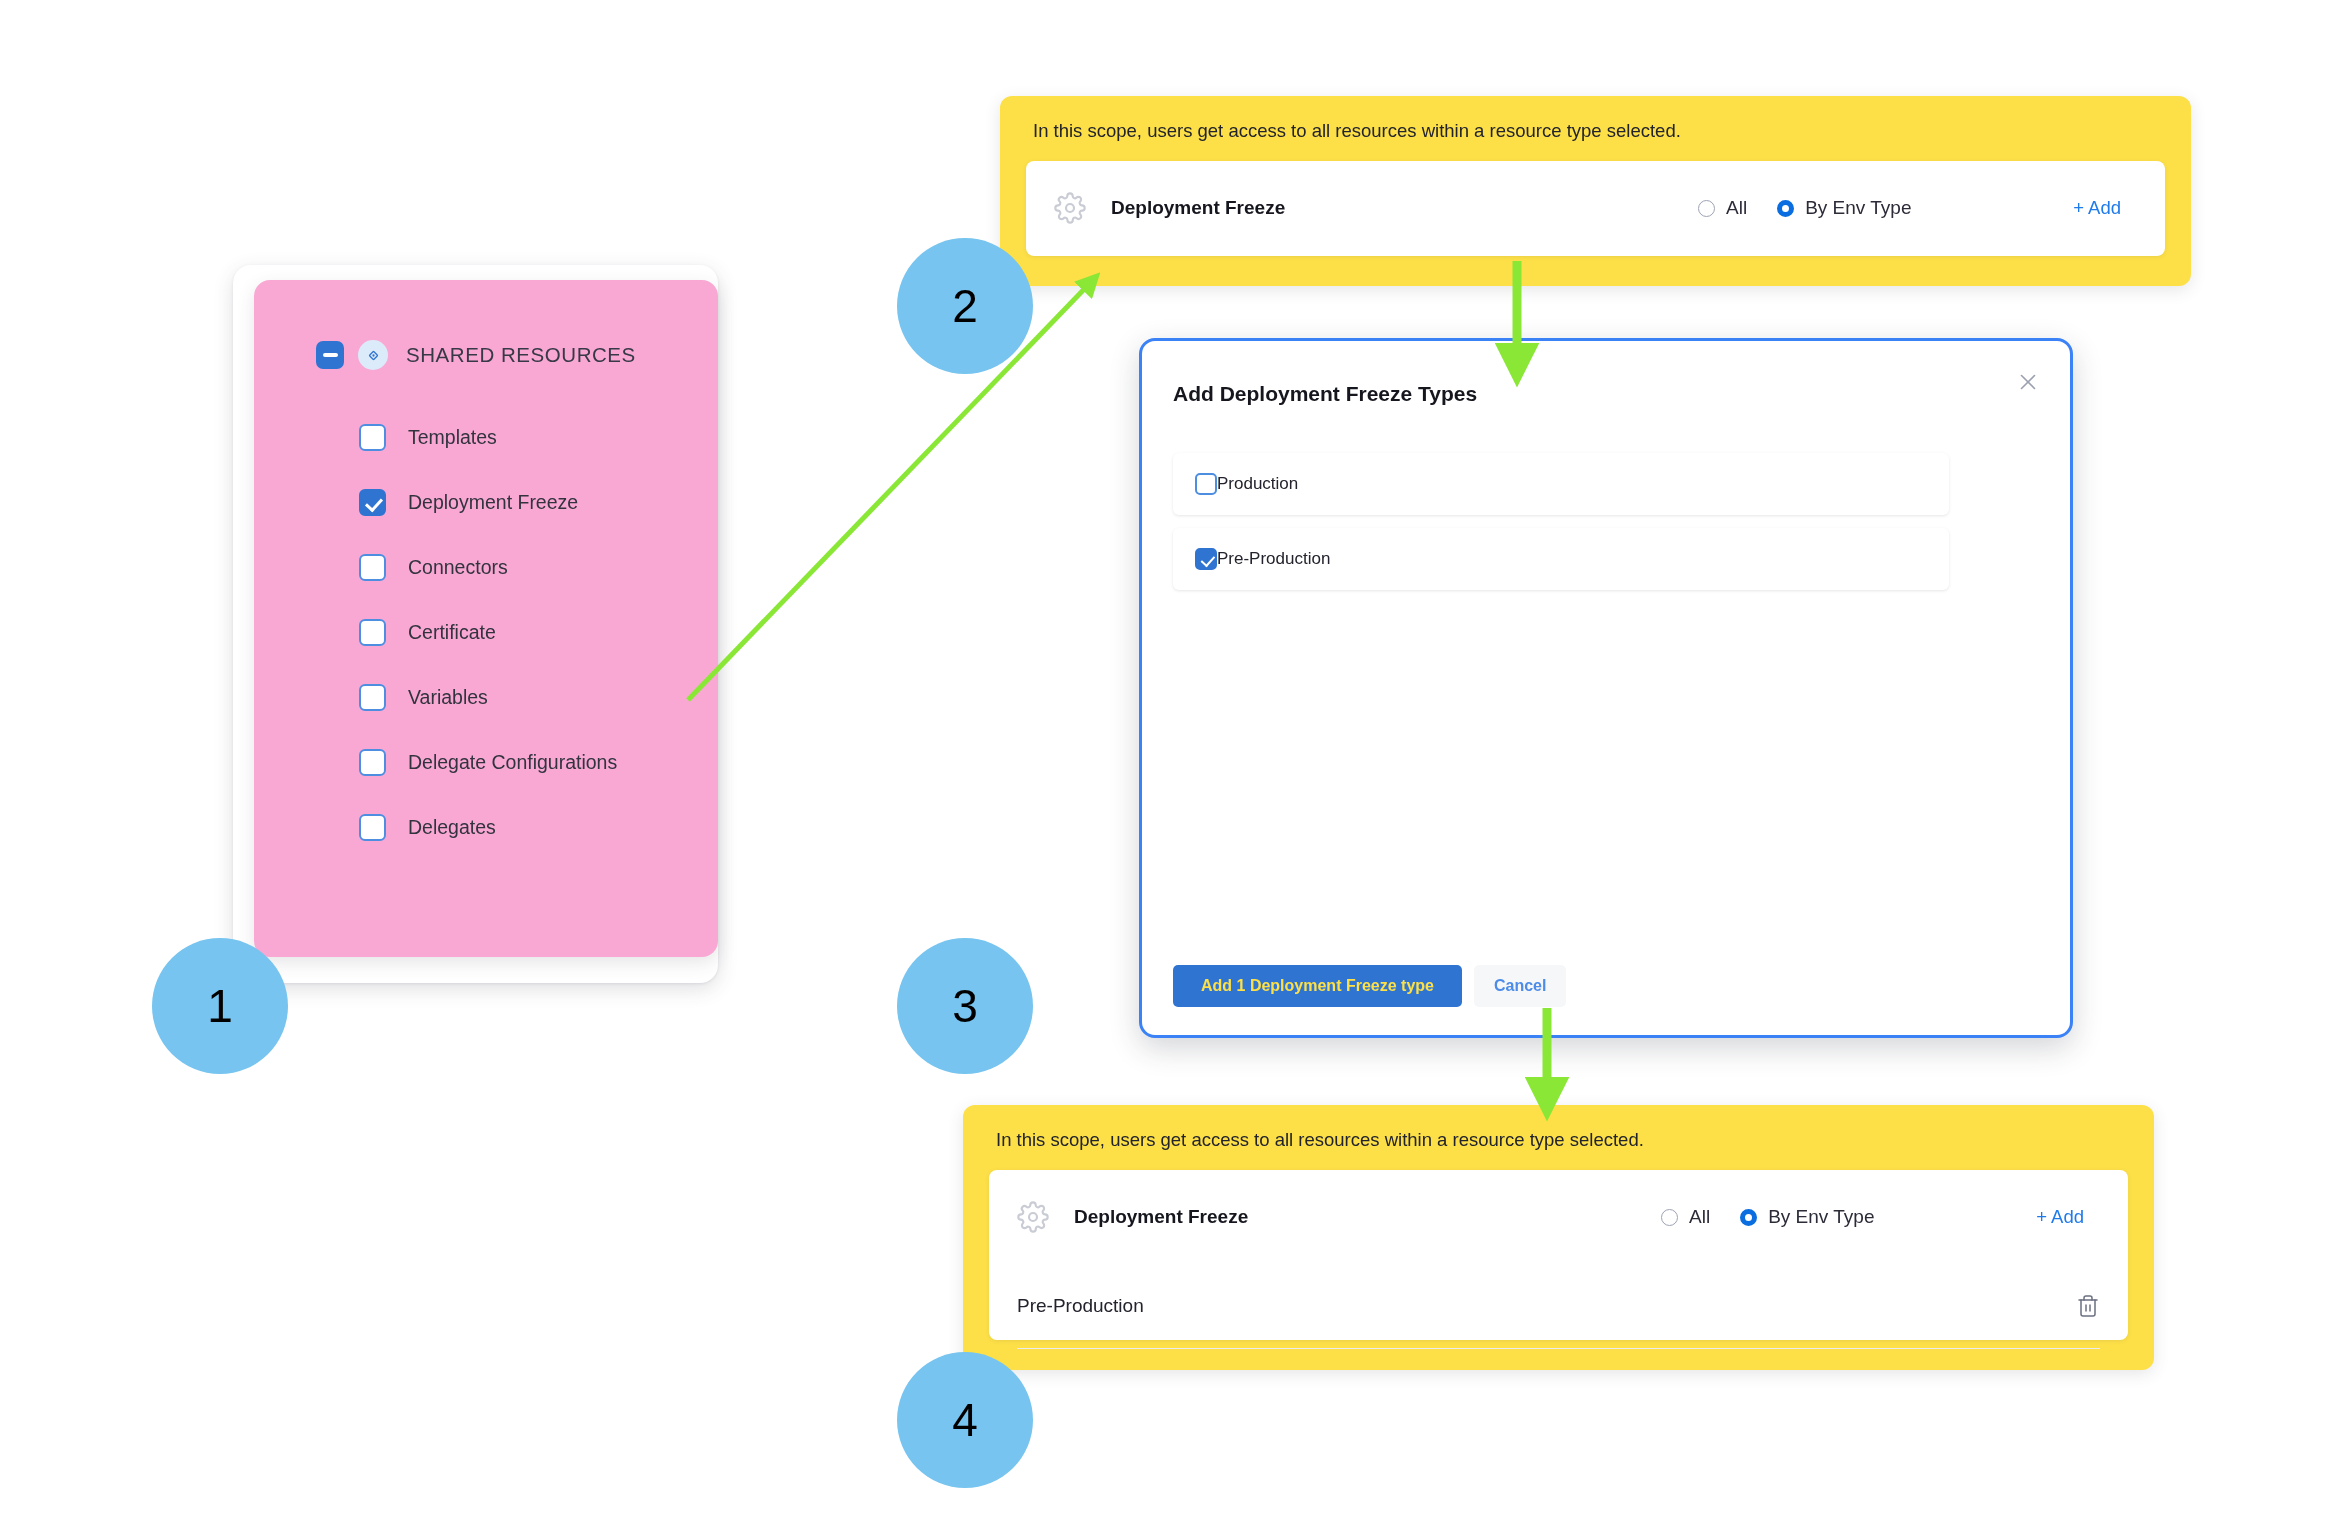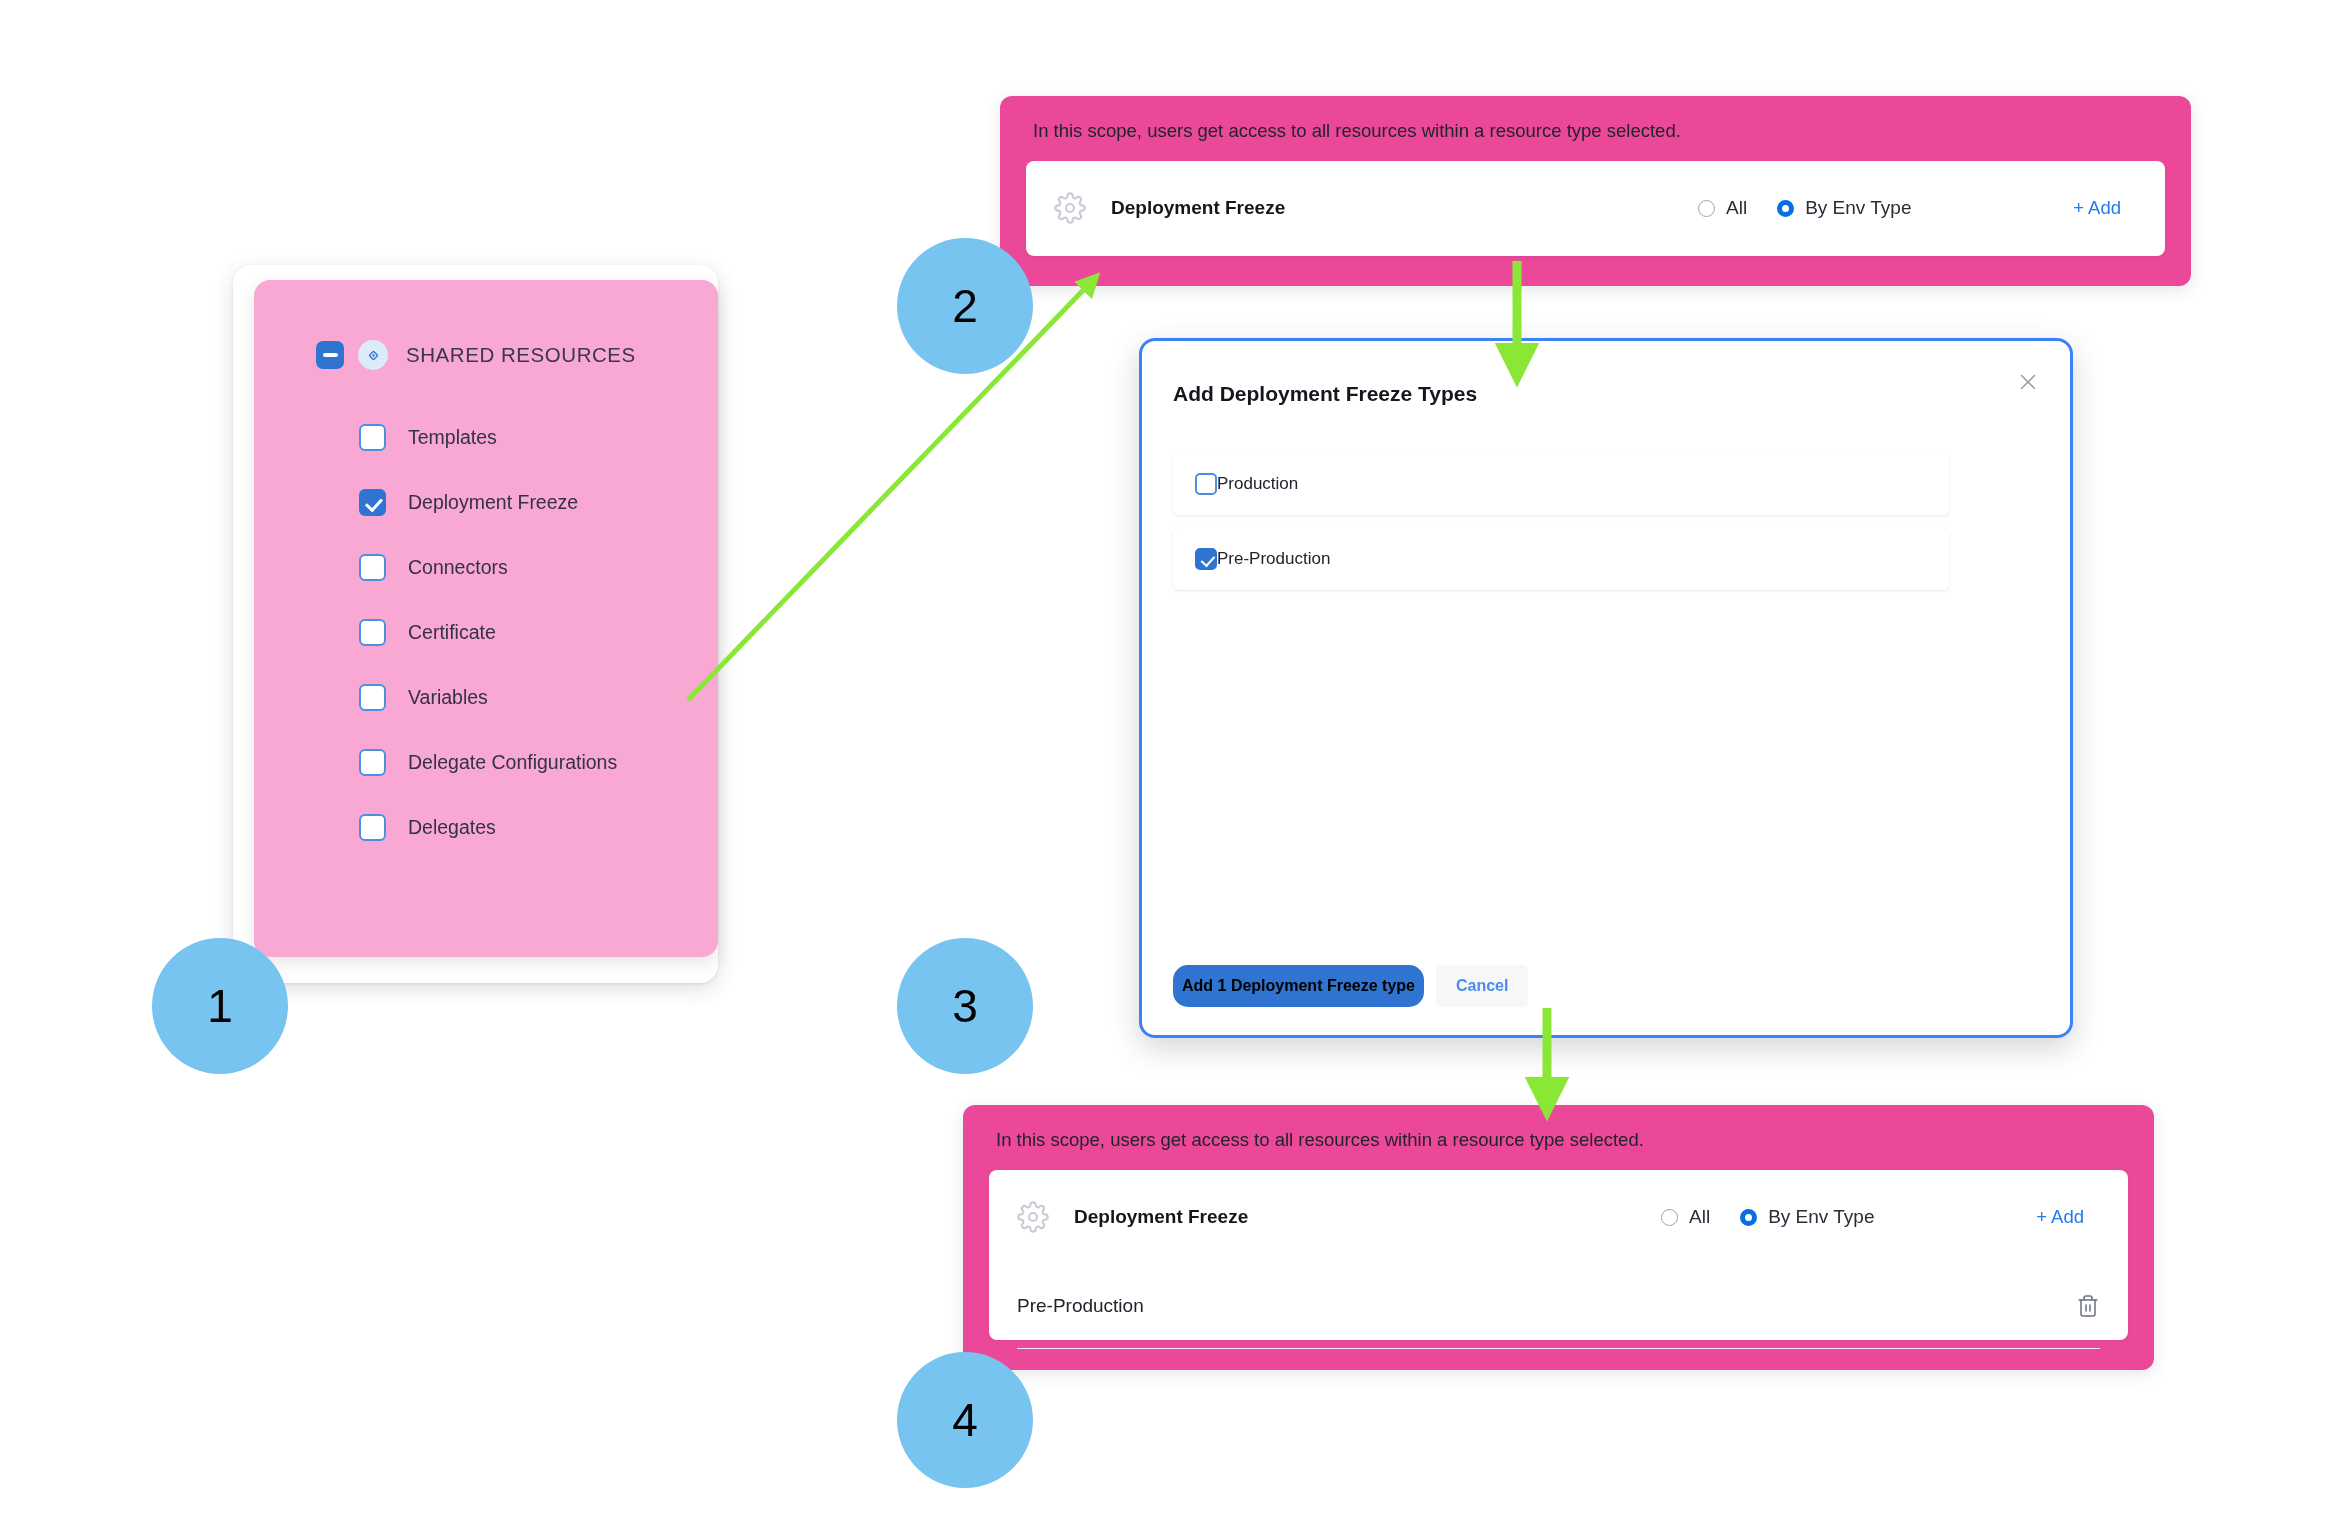--- a/index.html
+++ b/index.html
@@ -128,21 +128,21 @@
     transform: rotate(42deg);
   }
   .sr-label {
     font-size: 19.5px;
     color: #32333f;
   }
 
   
   .scope-panel {
     position: absolute;
-    background: #ec4899;
+    background: #fde047;
     border-radius: 12px;
     box-shadow: 0 4px 16px rgba(60,60,80,.13);
   }
   .scope-note {
     position: absolute;
     left: 33px;
     top: 24px;
     font-size: 18.5px;
     color: #22232c;
     white-space: nowrap;
@@ -310,26 +310,26 @@
   .modal-footer {
     position: absolute;
     left: 31px;
     bottom: 28px;
     display: flex;
     align-items: center;
     gap: 12px;
   }
   .btn-primary {
     background: #2f74d0;
-    color: #000000;
+    color: #fde047;
     font-size: 16px;
     font-weight: 700;
     border: none;
-    border-radius: 15px;
-    padding: 12px 9px;
+    border-radius: 5px;
+    padding: 12px 28px;
     font-family: inherit;
     cursor: pointer;
     white-space: nowrap;
   }
   .btn-ghost {
     background: #f6f7f9;
     color: #4c8ce8;
     font-size: 16px;
     font-weight: 700;
     border: none;

